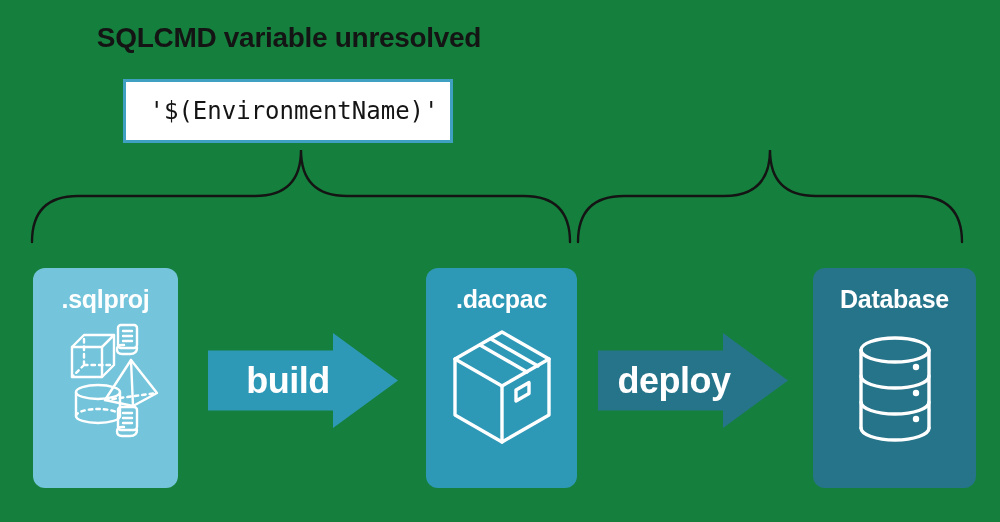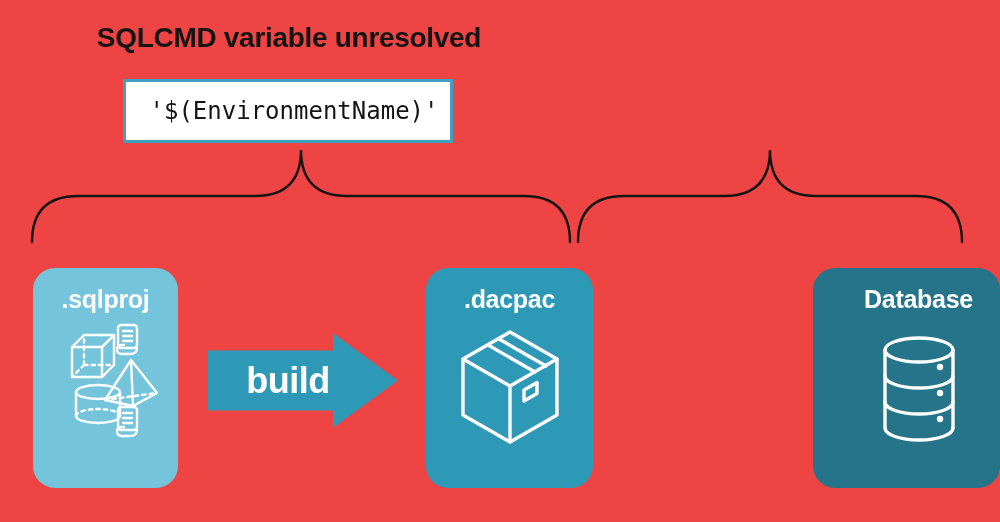--- a/index.html
+++ b/index.html
@@ -1,39 +1,39 @@
 <!DOCTYPE html>
 <html style="--light-blue: #74c5db; --teal: #2e98b7; --dark-teal: #26748a; --code-border: #3fa0c1; --ink: #141414; --white: #ffffff;"><head>
 <meta charset="utf-8">
 <style>
   html,body{margin:0;padding:0;background:#ffffff;}
   .stage{
-    position:relative;width:1000px;height:522px;background:#ef4444;overflow:hidden;
+    position:relative;width:1000px;height:522px;background:#15803d;overflow:hidden;
     font-family:"Liberation Sans",sans-serif;
   }
   .heading{
     position:absolute;width:420px;top:22px;text-align:center;
     font-weight:bold;font-size:28px;letter-spacing:-0.3px;color:var(--ink);
   }
   .h-left{left:79px;}
   .h-right{left:558px;}
   .codebox{
     position:absolute;top:79px;height:64px;box-sizing:border-box;background:#ffffff;
     border:3px solid var(--code-border);
     display:flex;align-items:center;justify-content:center;
     font-family:"DejaVu Sans Mono",monospace;font-size:24px;color:var(--ink);white-space:pre;padding-left:12px;
   }
   .code-left{left:123px;width:330px;}
   .code-right{left:668px;width:202px;}
   .braces{position:absolute;left:0;top:0;pointer-events:none;}
   .braces path{fill:none;stroke:var(--ink);stroke-width:2.4;stroke-linecap:round;}
-  .node{position:absolute;top:268px;height:220px;border-radius:22px;}
+  .node{position:absolute;top:268px;height:220px;border-radius:12px;}
   #node-sqlproj{left:33px;width:145px;background:var(--light-blue);}
-  #node-dacpac{left:426px;width:167px;background:var(--teal);}
-  #node-database{left:813px;width:163px;background:var(--dark-teal);padding-left:24px;}
+  #node-dacpac{left:426px;width:151px;background:var(--teal);}
+  #node-database{left:813px;width:163px;background:var(--dark-teal);}
   .node-title{
     text-align:center;margin-top:16px;color:var(--white);
     font-weight:bold;font-size:25px;letter-spacing:-0.3px;line-height:30px;
   }
   .node-icon{display:block;margin:0 auto;}
   .node-icon *{fill:none;stroke:var(--white);stroke-linejoin:round;stroke-linecap:round;}
   .icon-thin *{stroke-width:2.4;}
   .icon-thick *{stroke-width:3.4;}
   .dash{stroke-dasharray:3.5 4;}
   .dot{fill:var(--white) !important;stroke:none !important;}
@@ -117,20 +117,26 @@
     <div class="node-title">.dacpac</div>
     <svg class="node-icon icon-thick" width="112" height="122" viewBox="0 0 112 122" style="margin-top:12px;">
       <path d="M56,6 L103,33 V89 L56,116 L9,89 V33 Z"></path>
       <path d="M9,33 L56,60 L103,33"></path>
       <path d="M56,60 V116"></path>
       <path d="M34,19 L81,46 M45,13 L92,40"></path>
       <path d="M70,64 l13,-7.5 v11 l-13,7.5 z"></path>
     </svg>
   </div>
 
+  <div class="arrow" id="arrow-deploy">
+    <svg width="190" height="95" viewBox="0 0 190 95">
+      <polygon points="0,17.5 125,17.5 125,0 190,47.5 125,95 125,77.5 0,77.5"></polygon>
+    </svg>
+    <div class="arrow-label">deploy</div>
+  </div>
 
   <div class="node" id="node-database">
     <div class="node-title">Database</div>
     <svg class="node-icon icon-thick" width="82" height="112" viewBox="0 0 82 112" style="margin-top:21px;">
       <ellipse cx="41" cy="15" rx="34" ry="12"></ellipse>
       <path d="M7,15 V93 M75,15 V93"></path>
       <path d="M7,93 A34,12 0 0 0 75,93"></path>
       <path d="M7,41 A34,12 0 0 0 75,41"></path>
       <path d="M7,67 A34,12 0 0 0 75,67"></path>
       <circle class="dot" cx="62" cy="32" r="3.2"></circle>

